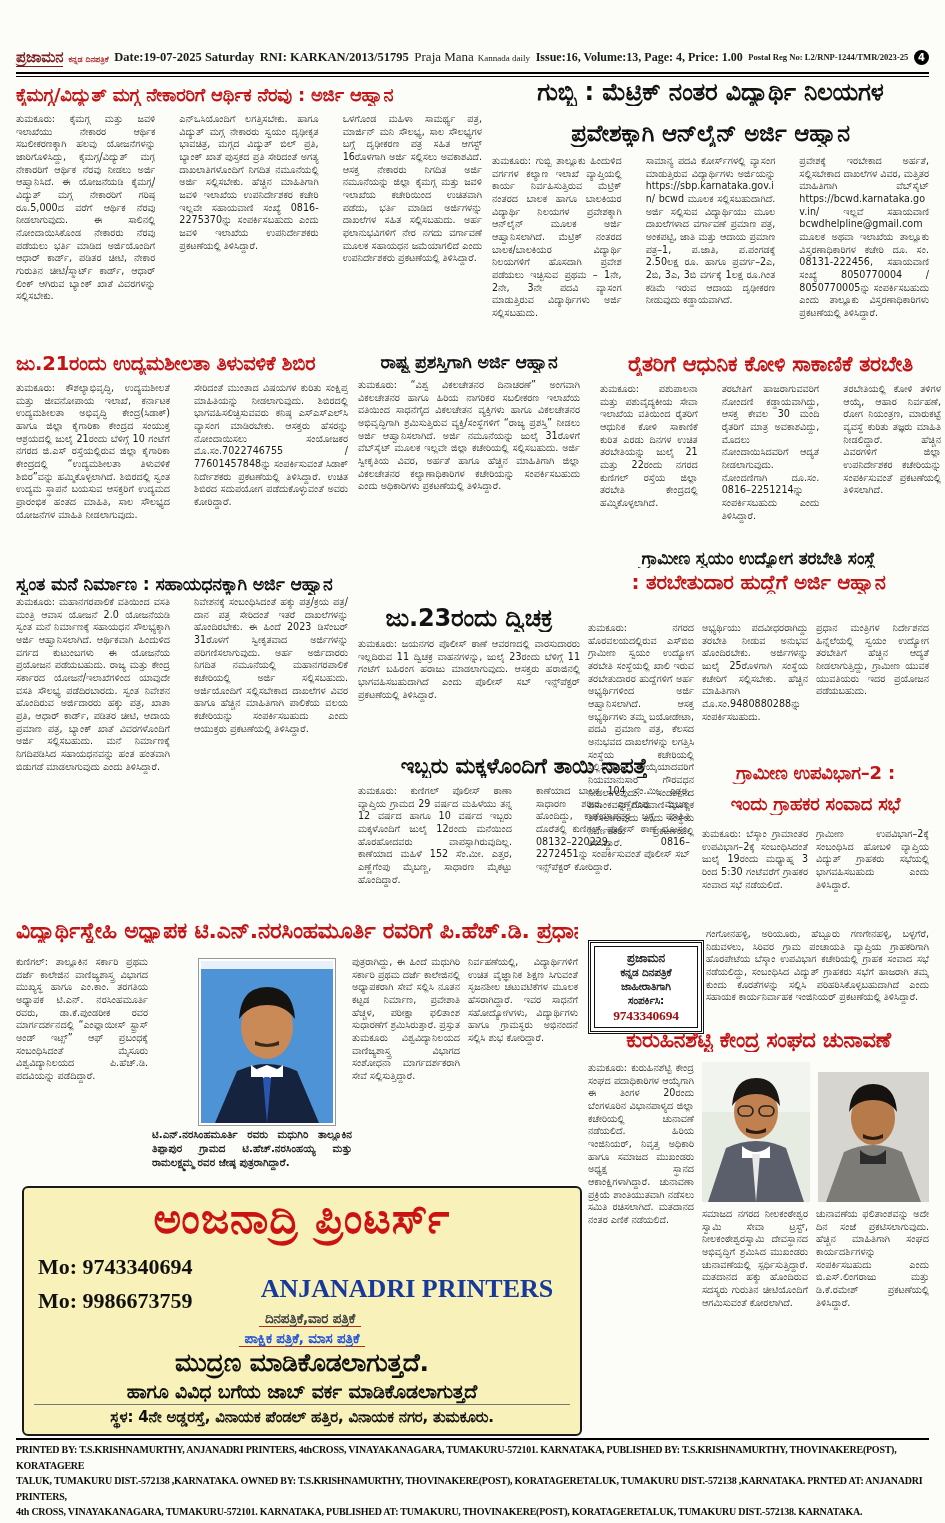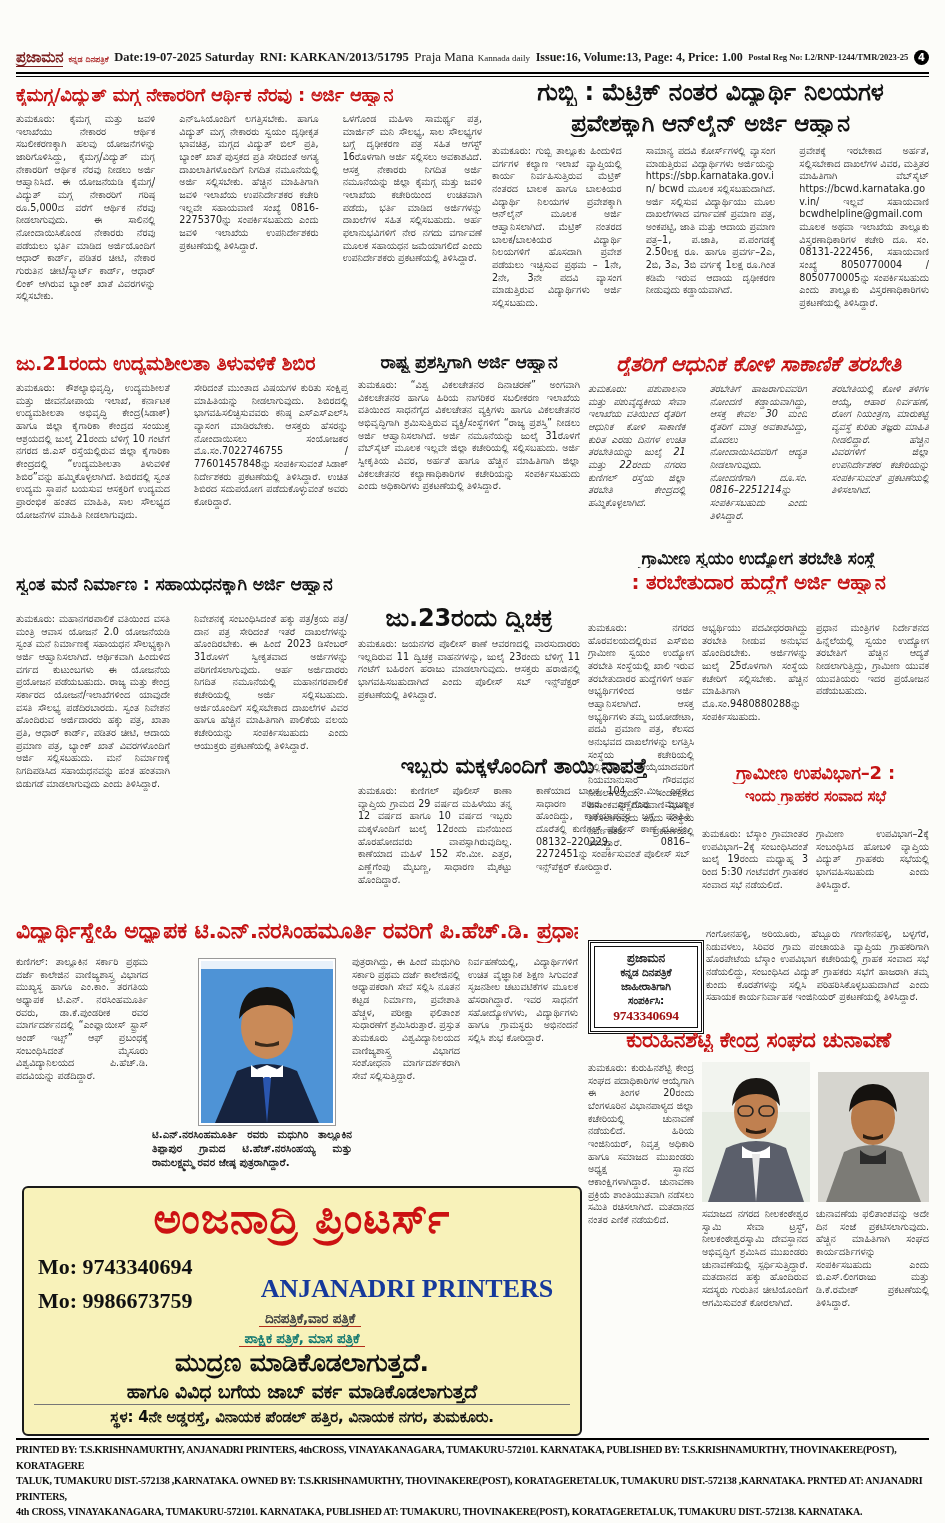--- a/index.html
+++ b/index.html
@@ -55,82 +55,82 @@
     <div class="hl red nowrap" style="font-size:18px;">ಕೈಮಗ್ಗ/ವಿದ್ಯುತ್ ಮಗ್ಗ ನೇಕಾರರಿಗೆ ಆರ್ಥಿಕ ನೆರವು : ಅರ್ಜಿ ಆಹ್ವಾನ</div>
     <div class="cols" style="margin-top:7px;height:238px;">
       <div class="bodytext">ತುಮಕೂರು: ಕೈಮಗ್ಗ ಮತ್ತು ಜವಳಿ ಇಲಾಖೆಯು ನೇಕಾರರ ಆರ್ಥಿಕ ಸಬಲೀಕರಣಕ್ಕಾಗಿ ಹಲವು ಯೋಜನೆಗಳನ್ನು ಜಾರಿಗೊಳಿಸಿದ್ದು, ಕೈಮಗ್ಗ/ವಿದ್ಯುತ್ ಮಗ್ಗ ನೇಕಾರರಿಗೆ ಆರ್ಥಿಕ ನೆರವು ನೀಡಲು ಅರ್ಜಿ ಆಹ್ವಾನಿಸಿದೆ. ಈ ಯೋಜನೆಯಡಿ ಕೈಮಗ್ಗ/ವಿದ್ಯುತ್ ಮಗ್ಗ ನೇಕಾರರಿಗೆ ಗರಿಷ್ಠ ರೂ.5,000ದ ವರೆಗೆ ಆರ್ಥಿಕ ನೆರವು ನೀಡಲಾಗುವುದು. ಈ ಸಾಲಿನಲ್ಲಿ ನೋಂದಾಯಿಸಿಕೊಂಡ ನೇಕಾರರು ನೆರವು ಪಡೆಯಲು ಭರ್ತಿ ಮಾಡಿದ ಅರ್ಜಿಯೊಂದಿಗೆ ಆಧಾರ್ ಕಾರ್ಡ್, ಪಡಿತರ ಚೀಟಿ, ನೇಕಾರ ಗುರುತಿನ ಚೀಟಿ/ಸ್ಮಾರ್ಟ್ ಕಾರ್ಡ್, ಆಧಾರ್ ಲಿಂಕ್ ಆಗಿರುವ ಬ್ಯಾಂಕ್ ಖಾತೆ ವಿವರಗಳನ್ನು ಸಲ್ಲಿಸಬೇಕು.</div>
       <div class="bodytext">ಎನ್‌ಒಸಿಯೊಂದಿಗೆ ಲಗತ್ತಿಸಬೇಕು. ಹಾಗೂ ವಿದ್ಯುತ್ ಮಗ್ಗ ನೇಕಾರರು ಸ್ವಯಂ ದೃಢೀಕೃತ ಭಾವಚಿತ್ರ, ಮಗ್ಗದ ವಿದ್ಯುತ್ ಬಿಲ್ ಪ್ರತಿ, ಬ್ಯಾಂಕ್ ಖಾತೆ ಪುಸ್ತಕದ ಪ್ರತಿ ಸೇರಿದಂತೆ ಅಗತ್ಯ ದಾಖಲಾತಿಗಳೊಂದಿಗೆ ನಿಗದಿತ ನಮೂನೆಯಲ್ಲಿ ಅರ್ಜಿ ಸಲ್ಲಿಸಬೇಕು. ಹೆಚ್ಚಿನ ಮಾಹಿತಿಗಾಗಿ ಜವಳಿ ಇಲಾಖೆಯ ಉಪನಿರ್ದೇಶಕರ ಕಚೇರಿ ಇಲ್ಲವೇ ಸಹಾಯವಾಣಿ ಸಂಖ್ಯೆ 0816-2275370ನ್ನು ಸಂಪರ್ಕಿಸಬಹುದು ಎಂದು ಜವಳಿ ಇಲಾಖೆಯ ಉಪನಿರ್ದೇಶಕರು ಪ್ರಕಟಣೆಯಲ್ಲಿ ತಿಳಿಸಿದ್ದಾರೆ.</div>
       <div class="bodytext">ಒಳಗೊಂಡ ಮಹಿಳಾ ಸಾಮರ್ಥ್ಯ ಪತ್ರ, ಮಾರ್ಜಿನ್ ಮನಿ ಸೌಲಭ್ಯ, ಸಾಲ ಸೌಲಭ್ಯಗಳ ಬಗ್ಗೆ ದೃಢೀಕರಣ ಪತ್ರ ಸಹಿತ ಆಗಸ್ಟ್ 16ರೊಳಗಾಗಿ ಅರ್ಜಿ ಸಲ್ಲಿಸಲು ಅವಕಾಶವಿದೆ. ಆಸಕ್ತ ನೇಕಾರರು ನಿಗದಿತ ಅರ್ಜಿ ನಮೂನೆಯನ್ನು ಜಿಲ್ಲಾ ಕೈಮಗ್ಗ ಮತ್ತು ಜವಳಿ ಇಲಾಖೆಯ ಕಚೇರಿಯಿಂದ ಉಚಿತವಾಗಿ ಪಡೆದು, ಭರ್ತಿ ಮಾಡಿದ ಅರ್ಜಿಗಳನ್ನು ದಾಖಲೆಗಳ ಸಹಿತ ಸಲ್ಲಿಸಬಹುದು. ಅರ್ಹ ಫಲಾನುಭವಿಗಳಿಗೆ ನೇರ ನಗದು ವರ್ಗಾವಣೆ ಮೂಲಕ ಸಹಾಯಧನ ಜಮೆಯಾಗಲಿದೆ ಎಂದು ಉಪನಿರ್ದೇಶಕರು ಪ್ರಕಟಣೆಯಲ್ಲಿ ತಿಳಿಸಿದ್ದಾರೆ.</div>
     </div>
   </div>
 
   <div class="abs" style="left:492px;top:78px;width:437px;">
     <div class="hl blk ctr nowrap" style="font-size:24px;">ಗುಬ್ಬಿ : ಮೆಟ್ರಿಕ್ ನಂತರ ವಿದ್ಯಾರ್ಥಿ ನಿಲಯಗಳ</div>
-    <div class="hl blk ctr nowrap" style="font-size:23px;margin-top:4px;">ಪ್ರವೇಶಕ್ಕಾಗಿ ಆನ್‌ಲೈನ್ ಅರ್ಜಿ ಆಹ್ವಾನ</div>
+    <div class="hl blk ctr nowrap" style="font-size:23px;margin-top:14px;">ಪ್ರವೇಶಕ್ಕಾಗಿ ಆನ್‌ಲೈನ್ ಅರ್ಜಿ ಆಹ್ವಾನ</div>
     <div class="cols" style="margin-top:8px;height:198px;">
       <div class="bodytext">ತುಮಕೂರು: ಗುಬ್ಬಿ ತಾಲ್ಲೂಕು ಹಿಂದುಳಿದ ವರ್ಗಗಳ ಕಲ್ಯಾಣ ಇಲಾಖೆ ವ್ಯಾಪ್ತಿಯಲ್ಲಿ ಕಾರ್ಯ ನಿರ್ವಹಿಸುತ್ತಿರುವ ಮೆಟ್ರಿಕ್ ನಂತರದ ಬಾಲಕ ಹಾಗೂ ಬಾಲಕಿಯರ ವಿದ್ಯಾರ್ಥಿ ನಿಲಯಗಳ ಪ್ರವೇಶಕ್ಕಾಗಿ ಆನ್‌ಲೈನ್ ಮೂಲಕ ಅರ್ಜಿ ಆಹ್ವಾನಿಸಲಾಗಿದೆ. ಮೆಟ್ರಿಕ್ ನಂತರದ ಬಾಲಕ/ಬಾಲಕಿಯರ ವಿದ್ಯಾರ್ಥಿ ನಿಲಯಗಳಿಗೆ ಹೊಸದಾಗಿ ಪ್ರವೇಶ ಪಡೆಯಲು ಇಚ್ಛಿಸುವ ಪ್ರಥಮ – 1ನೇ, 2ನೇ, 3ನೇ ಪದವಿ ವ್ಯಾಸಂಗ ಮಾಡುತ್ತಿರುವ ವಿದ್ಯಾರ್ಥಿಗಳು ಅರ್ಜಿ ಸಲ್ಲಿಸಬಹುದು.</div>
       <div class="bodytext">ಸಾಮಾನ್ಯ ಪದವಿ ಕೋರ್ಸ್‌ಗಳಲ್ಲಿ ವ್ಯಾಸಂಗ ಮಾಡುತ್ತಿರುವ ವಿದ್ಯಾರ್ಥಿಗಳು ಅರ್ಜಿಯನ್ನು https://sbp.karnataka.gov.in/ bcwd ಮೂಲಕ ಸಲ್ಲಿಸಬಹುದಾಗಿದೆ. ಅರ್ಜಿ ಸಲ್ಲಿಸುವ ವಿದ್ಯಾರ್ಥಿಯು ಮೂಲ ದಾಖಲೆಗಳಾದ ವರ್ಗಾವಣೆ ಪ್ರಮಾಣ ಪತ್ರ, ಅಂಕಪಟ್ಟಿ, ಜಾತಿ ಮತ್ತು ಆದಾಯ ಪ್ರಮಾಣ ಪತ್ರ–1, ಪ.ಜಾತಿ, ಪ.ಪಂಗಡಕ್ಕೆ 2.50ಲಕ್ಷ ರೂ. ಹಾಗೂ ಪ್ರವರ್ಗ–2ಎ, 2ಬಿ, 3ಎ, 3ಬಿ ವರ್ಗಕ್ಕೆ 1ಲಕ್ಷ ರೂ.ಗಿಂತ ಕಡಿಮೆ ಇರುವ ಆದಾಯ ದೃಢೀಕರಣ ನೀಡುವುದು ಕಡ್ಡಾಯವಾಗಿದೆ.</div>
       <div class="bodytext">ಪ್ರವೇಶಕ್ಕೆ ಇರಬೇಕಾದ ಅರ್ಹತೆ, ಸಲ್ಲಿಸಬೇಕಾದ ದಾಖಲೆಗಳ ವಿವರ, ಮತ್ತಿತರ ಮಾಹಿತಿಗಾಗಿ ವೆಬ್‌ಸೈಟ್ https://bcwd.karnataka.gov.in/ ಇಲ್ಲವೆ ಸಹಾಯವಾಣಿ bcwdhelpline@gmail.com ಮೂಲಕ ಅಥವಾ ಇಲಾಖೆಯ ತಾಲ್ಲೂಕು ವಿಸ್ತರಣಾಧಿಕಾರಿಗಳ ಕಚೇರಿ ದೂ. ಸಂ. 08131-222456, ಸಹಾಯವಾಣಿ ಸಂಖ್ಯೆ 8050770004 / 8050770005ನ್ನು ಸಂಪರ್ಕಿಸಬಹುದು ಎಂದು ತಾಲ್ಲೂಕು ವಿಸ್ತರಣಾಧಿಕಾರಿಗಳು ಪ್ರಕಟಣೆಯಲ್ಲಿ ತಿಳಿಸಿದ್ದಾರೆ.</div>
     </div>
   </div>
 
   <div class="abs" style="left:16px;top:352px;width:332px;">
     <div class="hl red nowrap" style="font-size:19.5px;">ಜು.21ರಂದು ಉದ್ಯಮಶೀಲತಾ ತಿಳುವಳಿಕೆ ಶಿಬಿರ</div>
     <div class="cols" style="margin-top:7px;height:182px;">
       <div class="bodytext">ತುಮಕೂರು: ಕೌಶಲ್ಯಾಭಿವೃದ್ಧಿ, ಉದ್ಯಮಶೀಲತೆ ಮತ್ತು ಜೀವನೋಪಾಯ ಇಲಾಖೆ, ಕರ್ನಾಟಕ ಉದ್ಯಮಶೀಲತಾ ಅಭಿವೃದ್ಧಿ ಕೇಂದ್ರ(ಸಿಡಾಕ್) ಹಾಗೂ ಜಿಲ್ಲಾ ಕೈಗಾರಿಕಾ ಕೇಂದ್ರದ ಸಂಯುಕ್ತ ಆಶ್ರಯದಲ್ಲಿ ಜುಲೈ 21ರಂದು ಬೆಳಿಗ್ಗೆ 10 ಗಂಟೆಗೆ ನಗರದ ಜಿ.ಎಸ್ ರಸ್ತೆಯಲ್ಲಿರುವ ಜಿಲ್ಲಾ ಕೈಗಾರಿಕಾ ಕೇಂದ್ರದಲ್ಲಿ “ಉದ್ಯಮಶೀಲತಾ ತಿಳುವಳಿಕೆ ಶಿಬಿರ”ವನ್ನು ಹಮ್ಮಿಕೊಳ್ಳಲಾಗಿದೆ. ಶಿಬಿರದಲ್ಲಿ ಸ್ವಂತ ಉದ್ಯಮ ಸ್ಥಾಪನೆ ಬಯಸುವ ಆಸಕ್ತರಿಗೆ ಉದ್ಯಮದ ಪ್ರಾರಂಭಿಕ ಹಂತದ ಮಾಹಿತಿ, ಸಾಲ ಸೌಲಭ್ಯದ ಯೋಜನೆಗಳ ಮಾಹಿತಿ ನೀಡಲಾಗುವುದು.</div>
       <div class="bodytext">ಸೇರಿದಂತೆ ಮುಂತಾದ ವಿಷಯಗಳ ಕುರಿತು ಸಂಕ್ಷಿಪ್ತ ಮಾಹಿತಿಯನ್ನು ನೀಡಲಾಗುವುದು. ಶಿಬಿರದಲ್ಲಿ ಭಾಗವಹಿಸಲಿಚ್ಛಿಸುವವರು ಕನಿಷ್ಠ ಎಸ್‌ಎಸ್‌ಎಲ್‌ಸಿ ವ್ಯಾಸಂಗ ಮಾಡಿರಬೇಕು. ಆಸಕ್ತರು ಹೆಸರನ್ನು ನೋಂದಾಯಿಸಲು ಸಂಯೋಜಕರ ಮೊ.ಸಂ.7022746755 / 77601457848ನ್ನು ಸಂಪರ್ಕಿಸುವಂತೆ ಸಿಡಾಕ್ ನಿರ್ದೇಶಕರು ಪ್ರಕಟಣೆಯಲ್ಲಿ ತಿಳಿಸಿದ್ದಾರೆ. ಉಚಿತ ಶಿಬಿರದ ಸದುಪಯೋಗ ಪಡೆದುಕೊಳ್ಳುವಂತೆ ಅವರು ಕೋರಿದ್ದಾರೆ.</div>
     </div>
   </div>
 
   <div class="abs" style="left:358px;top:352px;width:222px;">
     <div class="hl blk ctr nowrap" style="font-size:17.5px;text-align:center;">ರಾಷ್ಟ್ರ ಪ್ರಶಸ್ತಿಗಾಗಿ ಅರ್ಜಿ ಆಹ್ವಾನ</div>
     <div class="bodytext" style="margin-top:6px;height:226px;">ತುಮಕೂರು: “ವಿಶ್ವ ವಿಕಲಚೇತನರ ದಿನಾಚರಣೆ” ಅಂಗವಾಗಿ ವಿಕಲಚೇತನರ ಹಾಗೂ ಹಿರಿಯ ನಾಗರಿಕರ ಸಬಲೀಕರಣ ಇಲಾಖೆಯ ವತಿಯಿಂದ ಸಾಧನೆಗೈದ ವಿಕಲಚೇತನ ವ್ಯಕ್ತಿಗಳು ಹಾಗೂ ವಿಕಲಚೇತನರ ಅಭಿವೃದ್ಧಿಗಾಗಿ ಶ್ರಮಿಸುತ್ತಿರುವ ವ್ಯಕ್ತಿ/ಸಂಸ್ಥೆಗಳಿಗೆ “ರಾಜ್ಯ ಪ್ರಶಸ್ತಿ” ನೀಡಲು ಅರ್ಜಿ ಆಹ್ವಾನಿಸಲಾಗಿದೆ. ಅರ್ಜಿ ನಮೂನೆಯನ್ನು ಜುಲೈ 31ರೊಳಗೆ ವೆಬ್‌ಸೈಟ್ ಮೂಲಕ ಇಲ್ಲವೇ ಜಿಲ್ಲಾ ಕಚೇರಿಯಲ್ಲಿ ಸಲ್ಲಿಸಬಹುದು. ಅರ್ಜಿ ಸ್ವೀಕೃತಿಯ ವಿವರ, ಅರ್ಹತೆ ಹಾಗೂ ಹೆಚ್ಚಿನ ಮಾಹಿತಿಗಾಗಿ ಜಿಲ್ಲಾ ವಿಕಲಚೇತನರ ಕಲ್ಯಾಣಾಧಿಕಾರಿಗಳ ಕಚೇರಿಯನ್ನು ಸಂಪರ್ಕಿಸಬಹುದು ಎಂದು ಅಧಿಕಾರಿಗಳು ಪ್ರಕಟಣೆಯಲ್ಲಿ ತಿಳಿಸಿದ್ದಾರೆ.</div>
   </div>
 
-  <div class="abs" style="left:588px;top:352px;width:341px;font-style:italic;">
+  <div class="abs" style="left:600px;top:352px;width:341px;">
     <div class="hl red ctr nowrap" style="font-size:21px;">ರೈತರಿಗೆ ಆಧುನಿಕ ಕೋಳಿ ಸಾಕಾಣಿಕೆ ತರಬೇತಿ</div>
     <div class="cols" style="margin-top:7px;height:158px;">
       <div class="bodytext">ತುಮಕೂರು: ಪಶುಪಾಲನಾ ಮತ್ತು ಪಶುವೈದ್ಯಕೀಯ ಸೇವಾ ಇಲಾಖೆಯ ವತಿಯಿಂದ ರೈತರಿಗೆ ಆಧುನಿಕ ಕೋಳಿ ಸಾಕಾಣಿಕೆ ಕುರಿತ ಎರಡು ದಿನಗಳ ಉಚಿತ ತರಬೇತಿಯನ್ನು ಜುಲೈ 21 ಮತ್ತು 22ರಂದು ನಗರದ ಕುಣಿಗಲ್ ರಸ್ತೆಯ ಜಿಲ್ಲಾ ತರಬೇತಿ ಕೇಂದ್ರದಲ್ಲಿ ಹಮ್ಮಿಕೊಳ್ಳಲಾಗಿದೆ.</div>
       <div class="bodytext">ತರಬೇತಿಗೆ ಹಾಜರಾಗುವವರಿಗೆ ನೋಂದಣಿ ಕಡ್ಡಾಯವಾಗಿದ್ದು, ಆಸಕ್ತ ಕೇವಲ 30 ಮಂದಿ ರೈತರಿಗೆ ಮಾತ್ರ ಅವಕಾಶವಿದ್ದು, ಮೊದಲು ನೋಂದಾಯಿಸಿದವರಿಗೆ ಆದ್ಯತೆ ನೀಡಲಾಗುವುದು. ನೋಂದಣಿಗಾಗಿ ದೂ.ಸಂ. 0816–2251214ನ್ನು ಸಂಪರ್ಕಿಸಬಹುದು ಎಂದು ತಿಳಿಸಿದ್ದಾರೆ.</div>
       <div class="bodytext">ತರಬೇತಿಯಲ್ಲಿ ಕೋಳಿ ತಳಿಗಳ ಆಯ್ಕೆ, ಆಹಾರ ನಿರ್ವಹಣೆ, ರೋಗ ನಿಯಂತ್ರಣ, ಮಾರುಕಟ್ಟೆ ವ್ಯವಸ್ಥೆ ಕುರಿತು ತಜ್ಞರು ಮಾಹಿತಿ ನೀಡಲಿದ್ದಾರೆ. ಹೆಚ್ಚಿನ ವಿವರಗಳಿಗೆ ಜಿಲ್ಲಾ ಉಪನಿರ್ದೇಶಕರ ಕಚೇರಿಯನ್ನು ಸಂಪರ್ಕಿಸುವಂತೆ ಪ್ರಕಟಣೆಯಲ್ಲಿ ತಿಳಿಸಲಾಗಿದೆ.</div>
     </div>
   </div>
 
   <div class="abs" style="left:588px;top:548px;width:341px;">
     <div class="hl blk ctr nowrap" style="font-size:17px;">ಗ್ರಾಮೀಣ ಸ್ವಯಂ ಉದ್ಯೋಗ ತರಬೇತಿ ಸಂಸ್ಥೆ</div>
     <div class="hl red ctr nowrap" style="font-size:20px;margin-top:2px;">: ತರಬೇತುದಾರ ಹುದ್ದೆಗೆ ಅರ್ಜಿ ಆಹ್ವಾನ</div>
   </div>
   <div class="abs bodytext" style="left:588px;top:622px;width:106px;height:318px;">ತುಮಕೂರು: ನಗರದ ಹೊರವಲಯದಲ್ಲಿರುವ ಎಸ್‌ಬಿಐ ಗ್ರಾಮೀಣ ಸ್ವಯಂ ಉದ್ಯೋಗ ತರಬೇತಿ ಸಂಸ್ಥೆಯಲ್ಲಿ ಖಾಲಿ ಇರುವ ತರಬೇತುದಾರರ ಹುದ್ದೆಗಳಿಗೆ ಅರ್ಹ ಅಭ್ಯರ್ಥಿಗಳಿಂದ ಅರ್ಜಿ ಆಹ್ವಾನಿಸಲಾಗಿದೆ. ಆಸಕ್ತ ಅಭ್ಯರ್ಥಿಗಳು ತಮ್ಮ ಬಯೋಡೇಟಾ, ಪದವಿ ಪ್ರಮಾಣ ಪತ್ರ, ಕೆಲಸದ ಅನುಭವದ ದಾಖಲೆಗಳನ್ನು ಲಗತ್ತಿಸಿ ಸಂಸ್ಥೆಯ ಕಚೇರಿಯಲ್ಲಿ ಸಲ್ಲಿಸಬೇಕು. ಆಯ್ಕೆಯಾದವರಿಗೆ ನಿಯಮಾನುಸಾರ ಗೌರವಧನ ನೀಡಲಾಗುವುದು. ಸಂದರ್ಶನದ ದಿನಾಂಕವನ್ನು ದೂರವಾಣಿ ಮೂಲಕ ತಿಳಿಸಲಾಗುವುದು ಎಂದು ಸಂಸ್ಥೆಯ ನಿರ್ದೇಶಕರು ಪ್ರಕಟಣೆಯಲ್ಲಿ ತಿಳಿಸಿದ್ದಾರೆ.</div>
   <div class="abs bodytext" style="left:702px;top:622px;width:106px;height:136px;">ಅಭ್ಯರ್ಥಿಯು ಪದವೀಧರರಾಗಿದ್ದು ತರಬೇತಿ ನೀಡುವ ಅನುಭವ ಹೊಂದಿರಬೇಕು. ಅರ್ಜಿಗಳನ್ನು ಜುಲೈ 25ರೊಳಗಾಗಿ ಸಂಸ್ಥೆಯ ಕಚೇರಿಗೆ ಸಲ್ಲಿಸಬೇಕು. ಹೆಚ್ಚಿನ ಮಾಹಿತಿಗಾಗಿ ಮೊ.ಸಂ.9480880288ನ್ನು ಸಂಪರ್ಕಿಸಬಹುದು.</div>
   <div class="abs bodytext" style="left:816px;top:622px;width:113px;height:136px;">ಪ್ರಧಾನ ಮಂತ್ರಿಗಳ ನಿರ್ದೇಶನದ ಹಿನ್ನೆಲೆಯಲ್ಲಿ ಸ್ವಯಂ ಉದ್ಯೋಗ ತರಬೇತಿಗೆ ಹೆಚ್ಚಿನ ಆದ್ಯತೆ ನೀಡಲಾಗುತ್ತಿದ್ದು, ಗ್ರಾಮೀಣ ಯುವಕ ಯುವತಿಯರು ಇದರ ಪ್ರಯೋಜನ ಪಡೆಯಬಹುದು.</div>
 
   <div class="abs" style="left:16px;top:574px;width:332px;">
     <div class="hl blk nowrap" style="font-size:17.5px;">ಸ್ವಂತ ಮನೆ ನಿರ್ಮಾಣ : ಸಹಾಯಧನಕ್ಕಾಗಿ ಅರ್ಜಿ ಆಹ್ವಾನ</div>
-    <div class="cols" style="margin-top:18px;height:318px;">
+    <div class="cols" style="margin-top:1px;height:318px;">
       <div class="bodytext">ತುಮಕೂರು: ಮಹಾನಗರಪಾಲಿಕೆ ವತಿಯಿಂದ ವಸತಿ ಮಂತ್ರಿ ಆವಾಸ ಯೋಜನೆ 2.0 ಯೋಜನೆಯಡಿ ಸ್ವಂತ ಮನೆ ನಿರ್ಮಾಣಕ್ಕೆ ಸಹಾಯಧನ ಸೌಲಭ್ಯಕ್ಕಾಗಿ ಅರ್ಜಿ ಆಹ್ವಾನಿಸಲಾಗಿದೆ. ಆರ್ಥಿಕವಾಗಿ ಹಿಂದುಳಿದ ವರ್ಗದ ಕುಟುಂಬಗಳು ಈ ಯೋಜನೆಯ ಪ್ರಯೋಜನ ಪಡೆಯಬಹುದು. ರಾಜ್ಯ ಮತ್ತು ಕೇಂದ್ರ ಸರ್ಕಾರದ ಯೋಜನೆ/ಇಲಾಖೆಗಳಿಂದ ಯಾವುದೇ ವಸತಿ ಸೌಲಭ್ಯ ಪಡೆದಿರಬಾರದು. ಸ್ವಂತ ನಿವೇಶನ ಹೊಂದಿರುವ ಅರ್ಜಿದಾರರು ಹಕ್ಕು ಪತ್ರ, ಖಾತಾ ಪ್ರತಿ, ಆಧಾರ್ ಕಾರ್ಡ್, ಪಡಿತರ ಚೀಟಿ, ಆದಾಯ ಪ್ರಮಾಣ ಪತ್ರ, ಬ್ಯಾಂಕ್ ಖಾತೆ ವಿವರಗಳೊಂದಿಗೆ ಅರ್ಜಿ ಸಲ್ಲಿಸಬಹುದು. ಮನೆ ನಿರ್ಮಾಣಕ್ಕೆ ನಿಗದಿಪಡಿಸಿದ ಸಹಾಯಧನವನ್ನು ಹಂತ ಹಂತವಾಗಿ ಬಿಡುಗಡೆ ಮಾಡಲಾಗುವುದು ಎಂದು ತಿಳಿಸಿದ್ದಾರೆ.</div>
       <div class="bodytext">ನಿವೇಶನಕ್ಕೆ ಸಂಬಂಧಿಸಿದಂತೆ ಹಕ್ಕು ಪತ್ರ/ಕ್ರಯ ಪತ್ರ/ದಾನ ಪತ್ರ ಸೇರಿದಂತೆ ಇತರೆ ದಾಖಲೆಗಳನ್ನು ಹೊಂದಿರಬೇಕು. ಈ ಹಿಂದೆ 2023 ಡಿಸೆಂಬರ್ 31ರೊಳಗೆ ಸ್ವೀಕೃತವಾದ ಅರ್ಜಿಗಳನ್ನು ಪರಿಗಣಿಸಲಾಗುವುದು. ಅರ್ಹ ಅರ್ಜಿದಾರರು ನಿಗದಿತ ನಮೂನೆಯಲ್ಲಿ ಮಹಾನಗರಪಾಲಿಕೆ ಕಚೇರಿಯಲ್ಲಿ ಅರ್ಜಿ ಸಲ್ಲಿಸಬಹುದು. ಅರ್ಜಿಯೊಂದಿಗೆ ಸಲ್ಲಿಸಬೇಕಾದ ದಾಖಲೆಗಳ ವಿವರ ಹಾಗೂ ಹೆಚ್ಚಿನ ಮಾಹಿತಿಗಾಗಿ ಪಾಲಿಕೆಯ ವಲಯ ಕಚೇರಿಯನ್ನು ಸಂಪರ್ಕಿಸಬಹುದು ಎಂದು ಆಯುಕ್ತರು ಪ್ರಕಟಣೆಯಲ್ಲಿ ತಿಳಿಸಿದ್ದಾರೆ.</div>
     </div>
   </div>
 
   <div class="abs" style="left:358px;top:604px;width:222px;">
     <div class="hl blk ctr nowrap" style="font-size:24px;">ಜು.23ರಂದು ದ್ವಿಚಕ್ರ</div>
     <div class="bodytext" style="margin-top:6px;height:84px;">ತುಮಕೂರು: ಜಯನಗರ ಪೊಲೀಸ್ ಠಾಣೆ ಆವರಣದಲ್ಲಿ ವಾರಸುದಾರರು ಇಲ್ಲದಿರುವ 11 ದ್ವಿಚಕ್ರ ವಾಹನಗಳನ್ನು, ಜುಲೈ 23ರಂದು ಬೆಳಿಗ್ಗೆ 11 ಗಂಟೆಗೆ ಬಹಿರಂಗ ಹರಾಜು ಮಾಡಲಾಗುವುದು. ಆಸಕ್ತರು ಹರಾಜಿನಲ್ಲಿ ಭಾಗವಹಿಸಬಹುದಾಗಿದೆ ಎಂದು ಪೊಲೀಸ್ ಸಬ್ ಇನ್ಸ್‌ಪೆಕ್ಟರ್ ಪ್ರಕಟಣೆಯಲ್ಲಿ ತಿಳಿಸಿದ್ದಾರೆ.</div>
   </div>
 
   <div class="abs" style="left:358px;top:754px;width:332px;">
     <div class="hl blk ctr nowrap" style="font-size:21px;">ಇಬ್ಬರು ಮಕ್ಕಳೊಂದಿಗೆ ತಾಯಿ ನಾಪತ್ತೆ</div>
     <div class="cols" style="margin-top:7px;height:128px;">
       <div class="bodytext">ತುಮಕೂರು: ಕುಣಿಗಲ್ ಪೊಲೀಸ್ ಠಾಣಾ ವ್ಯಾಪ್ತಿಯ ಗ್ರಾಮದ 29 ವರ್ಷದ ಮಹಿಳೆಯು ತನ್ನ 12 ವರ್ಷದ ಹಾಗೂ 10 ವರ್ಷದ ಇಬ್ಬರು ಮಕ್ಕಳೊಂದಿಗೆ ಜುಲೈ 12ರಂದು ಮನೆಯಿಂದ ಹೊರಹೋದವರು ವಾಪಸ್ಸಾಗಿರುವುದಿಲ್ಲ. ಕಾಣೆಯಾದ ಮಹಿಳೆ 152 ಸೆಂ.ಮೀ. ಎತ್ತರ, ಎಣ್ಣೆಗೆಂಪು ಮೈಬಣ್ಣ, ಸಾಧಾರಣ ಮೈಕಟ್ಟು ಹೊಂದಿದ್ದಾರೆ.</div>
       <div class="bodytext">ಕಾಣೆಯಾದ ಬಾಲಕ 104 ಸೆಂ.ಮೀ. ಎತ್ತರ, ಸಾಧಾರಣ ಶರೀರ, ಎಣ್ಣೆಗೆಂಪು ಮೈಬಣ್ಣ ಹೊಂದಿದ್ದು, ಕಾಣೆಯಾದವರ ಬಗ್ಗೆ ಮಾಹಿತಿ ದೊರೆತಲ್ಲಿ ಕುಣಿಗಲ್ ಪೊಲೀಸ್ ಠಾಣೆ ದೂ.ಸಂ. 08132–220229, 0816–2272451ನ್ನು ಸಂಪರ್ಕಿಸುವಂತೆ ಪೊಲೀಸ್ ಸಬ್ ಇನ್ಸ್‌ಪೆಕ್ಟರ್ ಕೋರಿದ್ದಾರೆ.</div>
     </div>
   </div>
 
   <div class="abs" style="left:702px;top:762px;width:227px;">
     <div class="hl red ctr nowrap" style="font-size:18px;">ಗ್ರಾಮೀಣ ಉಪವಿಭಾಗ–2 :</div>
-    <div class="hl red ctr nowrap" style="font-size:15px;margin-top:3px;">ಇಂದು ಗ್ರಾಹಕರ ಸಂವಾದ ಸಭೆ</div>
+    <div class="hl red ctr nowrap" style="font-size:18px;margin-top:9px;">ಇಂದು ಗ್ರಾಹಕರ ಸಂವಾದ ಸಭೆ</div>
   </div>
   <div class="abs bodytext" style="left:702px;top:828px;width:106px;height:96px;">ತುಮಕೂರು: ಬೆಸ್ಕಾಂ ಗ್ರಾಮಾಂತರ ಉಪವಿಭಾಗ–2ಕ್ಕೆ ಸಂಬಂಧಿಸಿದಂತೆ ಜುಲೈ 19ರಂದು ಮಧ್ಯಾಹ್ನ 3 ರಿಂದ 5:30 ಗಂಟೆವರೆಗೆ ಗ್ರಾಹಕರ ಸಂವಾದ ಸಭೆ ನಡೆಯಲಿದೆ.</div>
   <div class="abs bodytext" style="left:816px;top:828px;width:113px;height:96px;">ಗ್ರಾಮೀಣ ಉಪವಿಭಾಗ–2ಕ್ಕೆ ಸಂಬಂಧಿಸಿದ ಹೋಬಳಿ ವ್ಯಾಪ್ತಿಯ ವಿದ್ಯುತ್ ಗ್ರಾಹಕರು ಸಭೆಯಲ್ಲಿ ಭಾಗವಹಿಸಬಹುದು ಎಂದು ತಿಳಿಸಿದ್ದಾರೆ.</div>
   <div class="abs bodytext" style="left:706px;top:928px;width:223px;height:100px;">ಗಂಗೋನಹಳ್ಳಿ, ಅರಿಯೂರು, ಹೆಬ್ಬೂರು ಗಣಗೇನಹಳ್ಳಿ, ಬಳ್ಳಗೆರೆ, ನಿಡುವಳಲು, ಸಿರಿವರ ಗ್ರಾಮ ಪಂಚಾಯತಿ ವ್ಯಾಪ್ತಿಯ ಗ್ರಾಹಕರಿಗಾಗಿ ಹೊರಪೇಟೆಯ ಬೆಸ್ಕಾಂ ಉಪವಿಭಾಗ ಕಚೇರಿಯಲ್ಲಿ ಗ್ರಾಹಕ ಸಂವಾದ ಸಭೆ ನಡೆಯಲಿದ್ದು, ಸಂಬಂಧಿಸಿದ ವಿದ್ಯುತ್ ಗ್ರಾಹಕರು ಸಭೆಗೆ ಹಾಜರಾಗಿ ತಮ್ಮ ಕುಂದು ಕೊರತೆಗಳನ್ನು ಸಲ್ಲಿಸಿ ಪರಿಹರಿಸಿಕೊಳ್ಳಬಹುದಾಗಿದೆ ಎಂದು ಸಹಾಯಕ ಕಾರ್ಯನಿರ್ವಾಹಕ ಇಂಜಿನಿಯರ್ ಪ್ರಕಟಣೆಯಲ್ಲಿ ತಿಳಿಸಿದ್ದಾರೆ.</div>
 
   <div class="abs adbox" style="left:588px;top:940px;width:110px;height:88px;">
     <span class="hl" style="font-size:12px;color:#222;">ಪ್ರಜಾಮನ</span>
     <span class="hl" style="font-size:10.5px;color:#222;">ಕನ್ನಡ ದಿನಪತ್ರಿಕೆ</span>
     <span class="hl" style="font-size:10.5px;color:#222;">ಜಾಹೀರಾತಿಗಾಗಿ</span>
     <span class="hl" style="font-size:10.5px;color:#222;">ಸಂಪರ್ಕಿಸಿ:</span>
@@ -188,21 +188,21 @@
 
   <div class="abs bodytext" style="left:702px;top:1208px;width:106px;height:222px;">ಸಮಾಜದ ನಗರದ ನೀಲಕಂಠೇಶ್ವರ ಸ್ವಾಮಿ ಸೇವಾ ಟ್ರಸ್ಟ್, ನೀಲಕಂಠೇಶ್ವರಸ್ವಾಮಿ ದೇವಸ್ಥಾನದ ಅಭಿವೃದ್ಧಿಗೆ ಶ್ರಮಿಸಿದ ಮುಖಂಡರು ಚುನಾವಣೆಯಲ್ಲಿ ಸ್ಪರ್ಧಿಸುತ್ತಿದ್ದಾರೆ. ಮತದಾನದ ಹಕ್ಕು ಹೊಂದಿರುವ ಸದಸ್ಯರು ಗುರುತಿನ ಚೀಟಿಯೊಂದಿಗೆ ಆಗಮಿಸುವಂತೆ ಕೋರಲಾಗಿದೆ.</div>
   <div class="abs bodytext" style="left:816px;top:1208px;width:113px;height:222px;">ಚುನಾವಣೆಯ ಫಲಿತಾಂಶವನ್ನು ಅದೇ ದಿನ ಸಂಜೆ ಪ್ರಕಟಿಸಲಾಗುವುದು. ಹೆಚ್ಚಿನ ಮಾಹಿತಿಗಾಗಿ ಸಂಘದ ಕಾರ್ಯದರ್ಶಿಗಳನ್ನು ಸಂಪರ್ಕಿಸಬಹುದು ಎಂದು ಬಿ.ಎಸ್.ಲಿಂಗರಾಜು ಮತ್ತು ಡಿ.ಕೆ.ರಮೇಶ್ ಪ್ರಕಟಣೆಯಲ್ಲಿ ತಿಳಿಸಿದ್ದಾರೆ.</div>
 
   <div class="abs bigad" style="left:22px;top:1186px;width:556px;height:246px;">
     <div class="hl ctr" style="font-size:42px;color:#cc1212;margin-top:6px;letter-spacing:1px;">ಅಂಜನಾದ್ರಿ ಪ್ರಿಂಟರ್ಸ್</div>
     <div class="abs serif" style="left:14px;top:66px;font-weight:bold;font-size:22px;color:#111;">Mo: 9743340694</div>
     <div class="abs serif" style="left:14px;top:100px;font-weight:bold;font-size:22px;color:#111;">Mo: 9986673759</div>
     <div class="abs serif" style="left:218px;top:86px;width:330px;text-align:center;font-weight:bold;font-size:26px;color:#16399b;">ANJANADRI PRINTERS</div>
     <div class="abs hl ctr" style="left:8px;top:122px;width:556px;font-size:13.5px;color:#404040;"><span style="border-bottom:1px solid #b42a1a;padding:0 6px;">ದಿನಪತ್ರಿಕೆ,ವಾರ ಪತ್ರಿಕೆ</span></div>
-    <div class="abs hl ctr" style="left:0;top:142px;width:556px;font-size:13.5px;color:#0f766e;"><span style="border-bottom:1px solid #b42a1a;padding:0 6px;">ಪಾಕ್ಷಿಕ ಪತ್ರಿಕೆ, ಮಾಸ ಪತ್ರಿಕೆ</span></div>
+    <div class="abs hl ctr" style="left:0;top:142px;width:556px;font-size:13.5px;color:#1d4ed8;"><span style="border-bottom:1px solid #b42a1a;padding:0 6px;">ಪಾಕ್ಷಿಕ ಪತ್ರಿಕೆ, ಮಾಸ ಪತ್ರಿಕೆ</span></div>
     <div class="abs hl ctr" style="left:0;top:160px;width:556px;font-size:25px;color:#101010;">ಮುದ್ರಣ ಮಾಡಿಕೊಡಲಾಗುತ್ತದೆ.</div>
     <div class="abs hl ctr" style="left:0;top:192px;width:556px;font-size:19px;color:#101010;">ಹಾಗೂ ವಿವಿಧ ಬಗೆಯ ಜಾಬ್ ವರ್ಕ ಮಾಡಿಕೊಡಲಾಗುತ್ತದೆ</div>
     <div class="abs" style="left:10px;top:216px;width:536px;border-top:1px solid #777;"></div>
     <div class="abs hl ctr" style="left:0;top:220px;width:556px;font-size:15px;color:#101010;">ಸ್ಥಳ: 4ನೇ ಅಡ್ಡರಸ್ತೆ, ವಿನಾಯಕ ಪೆಂಡಲ್ ಹತ್ತಿರ, ವಿನಾಯಕ ನಗರ, ತುಮಕೂರು.</div>
   </div>
 
   <div class="abs rule2" style="left:16px;top:1438px;width:913px;"></div>
   <div class="abs" style="left:16px;top:1442px;width:913px;">
     <div class="footer-line">PRINTED BY: T.S.KRISHNAMURTHY, ANJANADRI PRINTERS, 4thCROSS, VINAYAKANAGARA, TUMAKURU-572101. KARNATAKA, PUBLISHED BY: T.S.KRISHNAMURTHY, THOVINAKERE(POST), KORATAGERE</div>
     <div class="footer-line">TALUK, TUMAKURU DIST.-572138 ,KARNATAKA. OWNED BY: T.S.KRISHNAMURTHY, THOVINAKERE(POST), KORATAGERETALUK, TUMAKURU DIST.-572138 ,KARNATAKA. PRNTED AT: ANJANADRI PRINTERS,</div>

